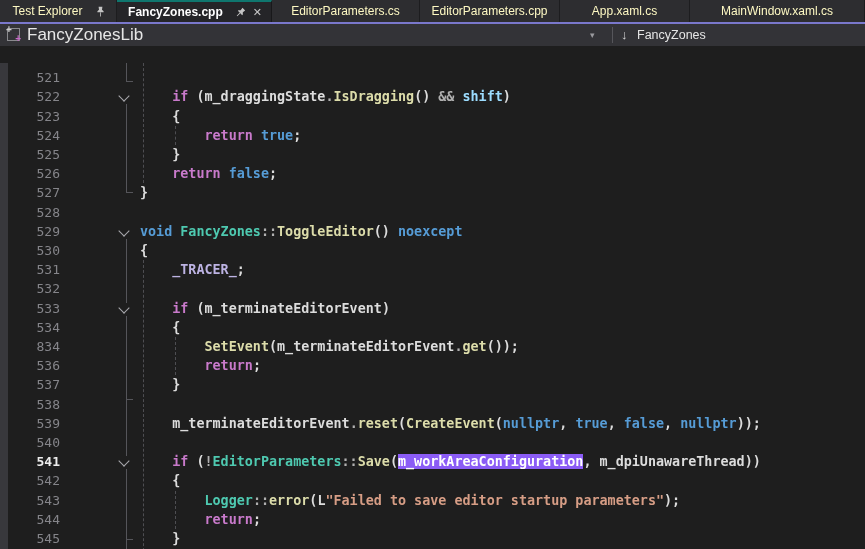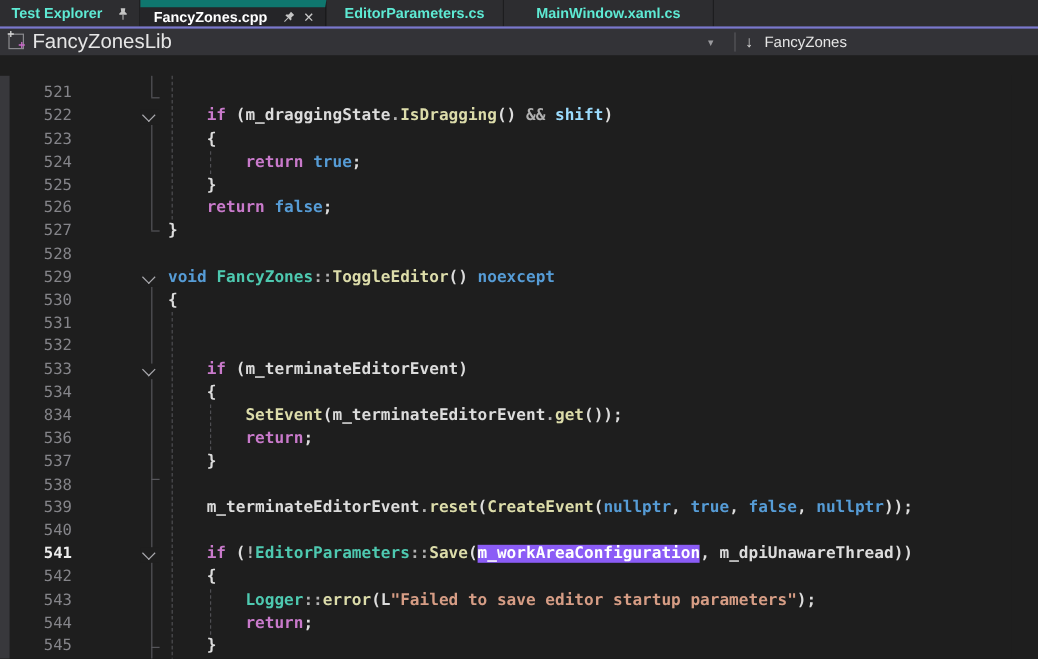--- a/index.html
+++ b/index.html
@@ -4,22 +4,22 @@
 <style>
   html,body{margin:0;padding:0;background:#1E1E1E;}
   #screen{position:relative;width:865px;height:549px;overflow:hidden;background:#1E1E1E;
           font-family:"Liberation Sans",sans-serif;}
 
   
   #tabbar{position:absolute;left:0;top:0;width:865px;height:24px;background:#2D2D30;
           display:flex;align-items:flex-start;}
   #tabbar::after{content:"";position:absolute;left:0;top:22px;width:865px;height:2px;background:#7A78CC;}
   .tab{height:22px;box-sizing:border-box;display:flex;align-items:center;justify-content:center;
-       color:#5eead4;font-size:12px;border-right:1px solid rgba(0,0,0,0.35);overflow:hidden;white-space:nowrap;font-weight:bold;}
-  .tab.active{background:#252528;border-top:6px solid #0f766e;color:#FFFFFF;font-weight:bold;}
+       color:#fef9c3;font-size:12px;border-right:1px solid rgba(0,0,0,0.35);overflow:hidden;white-space:nowrap;}
+  .tab.active{background:#252528;border-top:2px solid #0f766e;color:#FFFFFF;font-weight:bold;}
   .tab .tab-label{padding:0 2px;}
   .tab-close{font-size:11px;color:#C8C8C8;margin-left:7px;font-weight:normal;}
   .pin-wrap{display:inline-block;margin-left:10px;line-height:0;}
   .pin-rot{transform:rotate(45deg);}
 
   
   #navbar{position:absolute;left:0;top:24px;width:865px;height:22px;background:#333337;}
   #proj-icon{position:absolute;left:7px;top:4px;width:13px;height:13px;border:1px solid #8A8A8E;box-sizing:border-box;}
   #proj-icon .pp1{position:absolute;left:-2px;top:-5px;font-size:10px;color:#CFCFCF;font-weight:bold;}
   #proj-icon .pp2{position:absolute;right:-2px;bottom:-4px;font-size:10px;color:#C76BC7;font-weight:bold;}
@@ -62,20 +62,26 @@
       <div class="tab active" style="width: 155px;">
         <span class="tab-label">FancyZones.cpp</span>
         <span class="pin-wrap pin-rot"><svg width="11" height="11" viewBox="0 0 11 11">
             <path fill="#C4C4C4" d="M3.6 0.8h3.8l-0.4 2.9 1.6 1.6v0.9H2.4v-0.9l1.6-1.6zM5.1 6.4h0.8V10.4h-0.8z"></path>
           </svg></span>
         <span class="tab-close">✕</span>
       </div>
       <div class="tab" style="width: 148px;">
         <span class="tab-label">EditorParameters.cs</span>
       </div>
+      <div class="tab" style="width: 140px;">
+        <span class="tab-label">EditorParameters.cpp</span>
+      </div>
+      <div class="tab" style="width: 130px;">
+        <span class="tab-label">App.xaml.cs</span>
+      </div>
       <div class="tab" style="width: 175px;">
         <span class="tab-label">MainWindow.xaml.cs</span>
       </div>
     </div>
 
   <div id="navbar">
     <span id="proj-icon">
       <span class="pp1">+</span>
       <span class="pp2">+</span>
     </span>
@@ -125,20 +131,21 @@
         <div class="row" style="top: 158.8px;">
           <span class="lnum">529</span>
           <span class="codetext"><span class="tk-b">void</span><span class="tk-w"> </span><span class="tk-t">FancyZones</span><span class="tk-o">::</span><span class="tk-f">ToggleEditor</span><span class="tk-w">()</span><span class="tk-w"> </span><span class="tk-b">noexcept</span></span>
         </div>
         <div class="row" style="top: 178px;">
           <span class="lnum">530</span>
           <span class="codetext"><span class="tk-w">{</span></span>
         </div>
         <div class="row" style="top: 197.2px;">
           <span class="lnum">531</span>
+          <span class="codetext"><span class="tk-w">    </span><span class="tk-m">_TRACER_</span><span class="tk-w">;</span></span>
         </div>
         <div class="row" style="top: 216.4px;">
           <span class="lnum">532</span>
         </div>
         <div class="row" style="top: 235.6px;">
           <span class="lnum">533</span>
           <span class="codetext"><span class="tk-w">    </span><span class="tk-k">if</span><span class="tk-w"> (</span><span class="tk-w">m_terminateEditorEvent</span><span class="tk-w">)</span></span>
         </div>
         <div class="row" style="top: 254.8px;">
           <span class="lnum">534</span>

